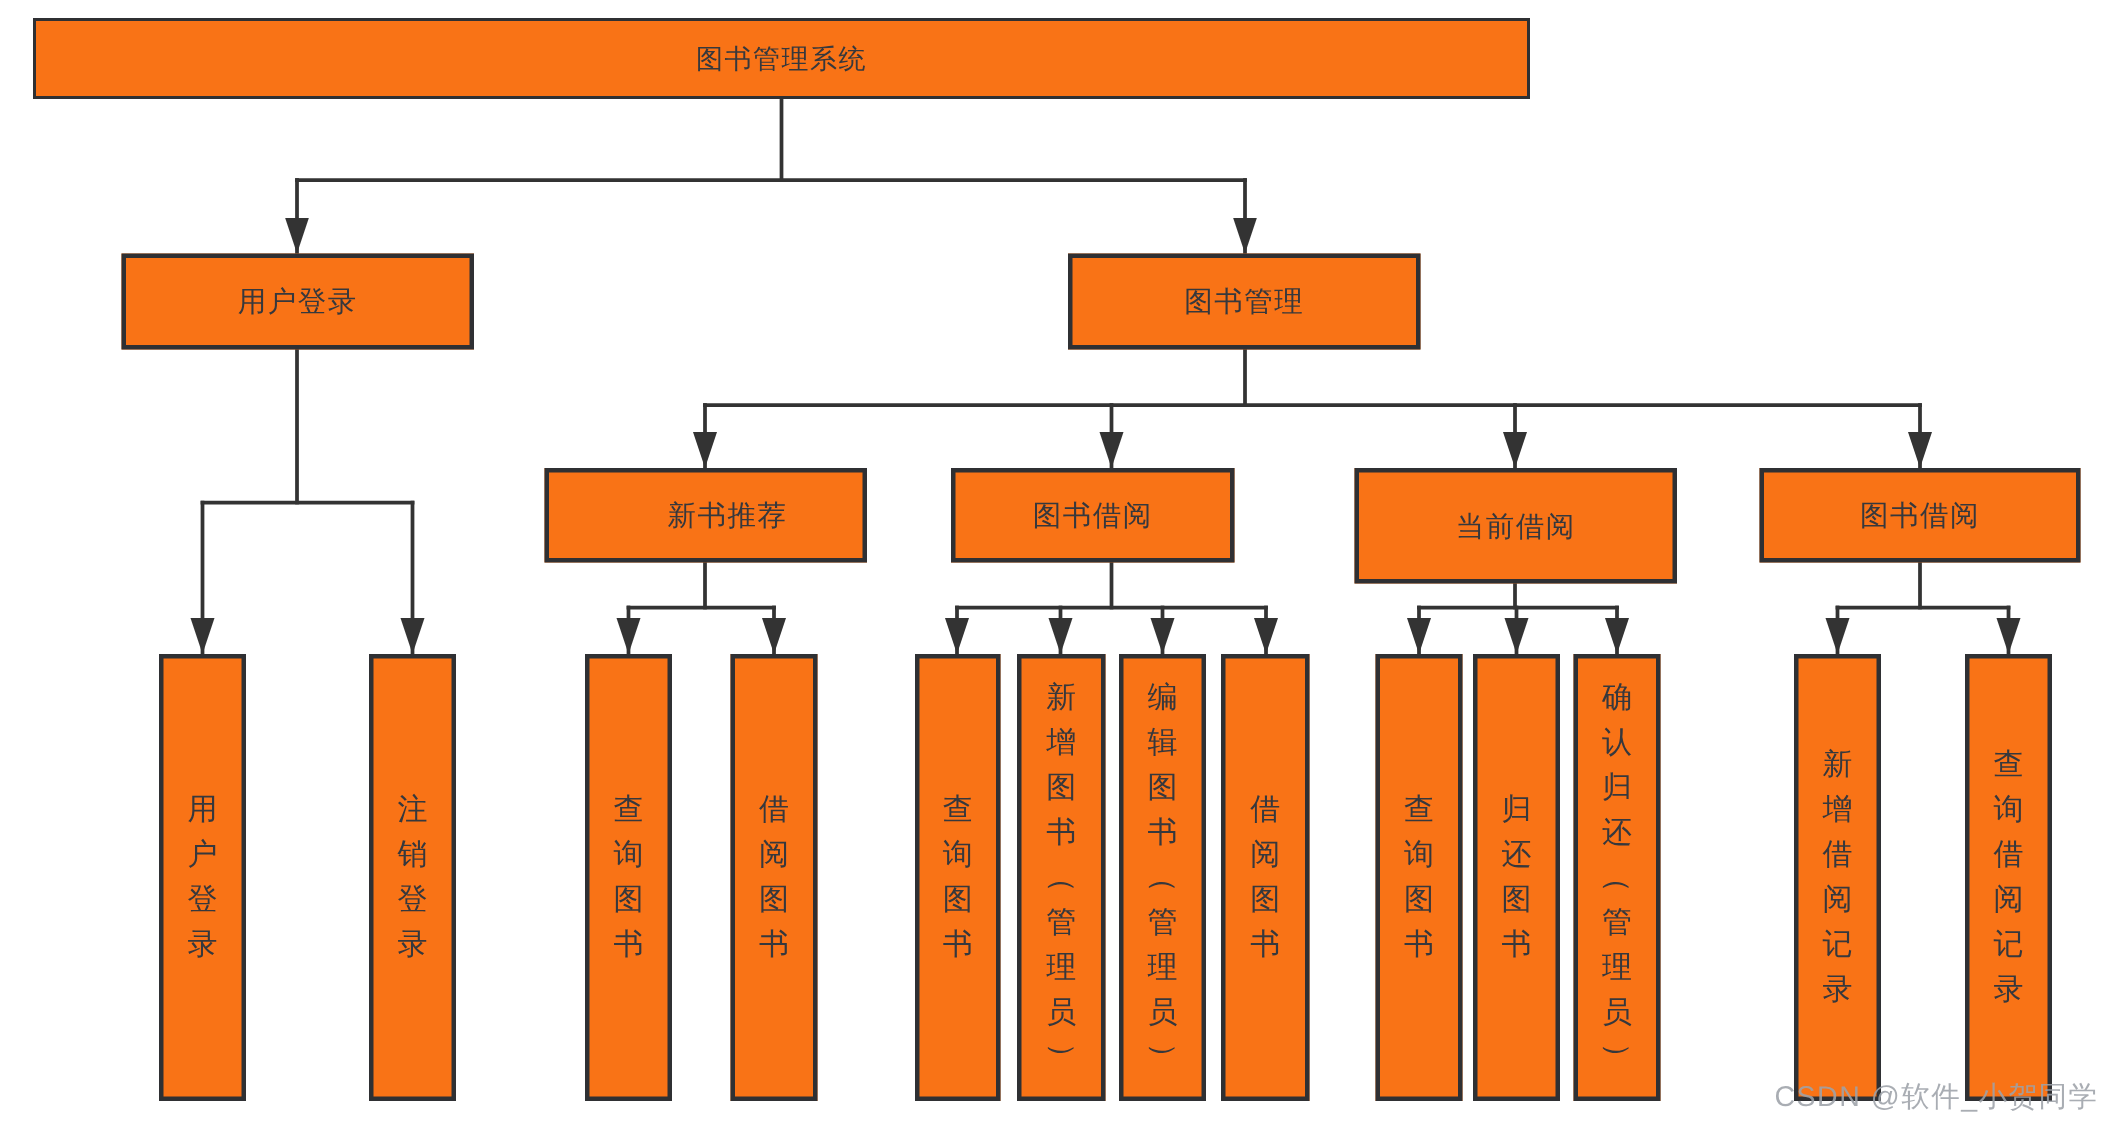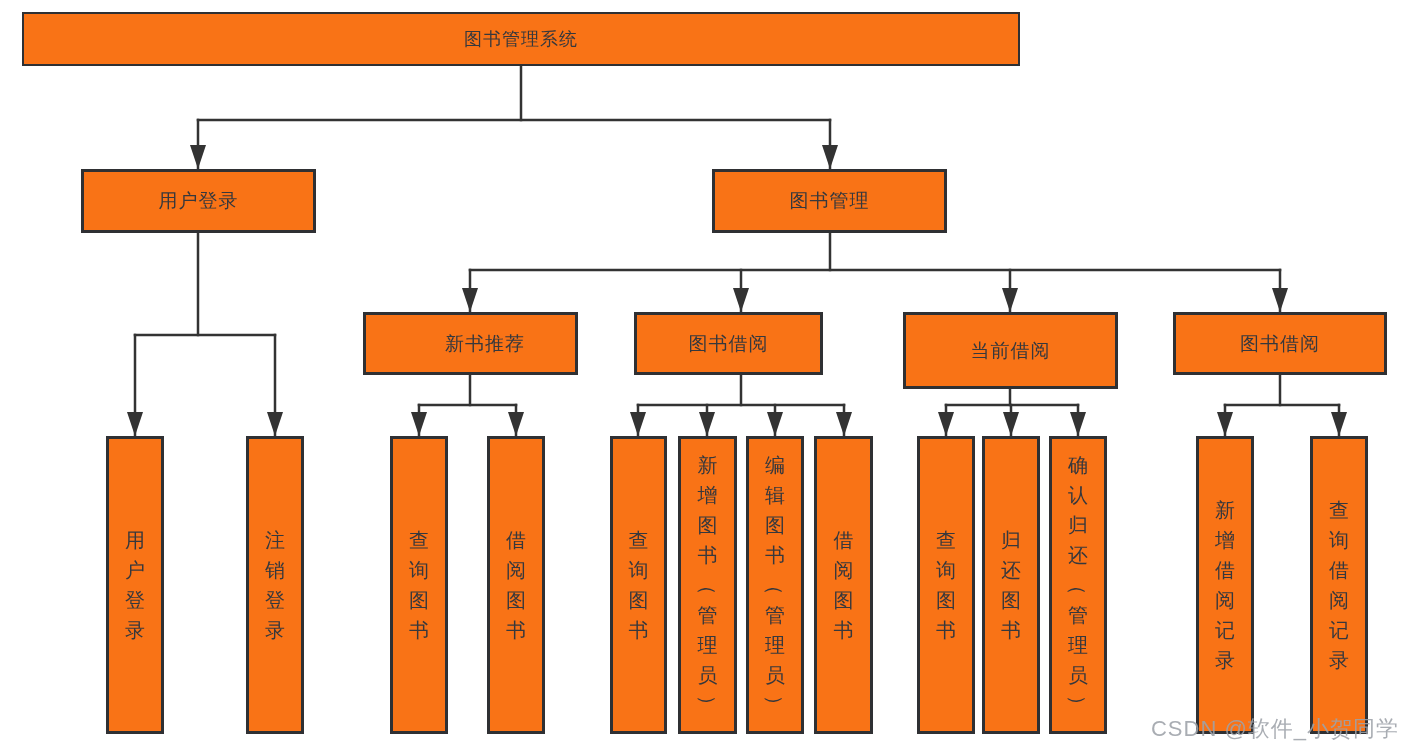--- a/index.html
+++ b/index.html
@@ -18,21 +18,21 @@
   .h-label{font-size:19px;letter-spacing:1px;}
   .leaf{align-items:stretch;}
   .vtext{
     display:flex;flex-direction:column;align-items:center;justify-content:center;
     width:100%;height:100%;font-size:20px;
   }
   .vc{display:block;line-height:30px;}
   .vc-rot{transform:rotate(90deg);}
   .watermark{
     position:absolute;right:6px;bottom:3px;z-index:3;
-    font-size:22px;letter-spacing:1px;color:rgba(157,162,169,0.88);margin-top:40px;
+    font-size:19px;letter-spacing:1px;color:rgba(157,162,169,0.88);margin-top:40px;
   }
 </style>
 </head>
 <body>
 
 <svg id="connectors" width="1405" height="747" aria-hidden="true">
   <defs>
     <marker id="arw" viewBox="0 0 24 18" markerWidth="24" markerHeight="18" refX="23" refY="9" orient="auto" markerUnits="userSpaceOnUse">
       <path d="M0,1 L24,9 L0,17 Z" fill="#333333"></path>
     </marker>

